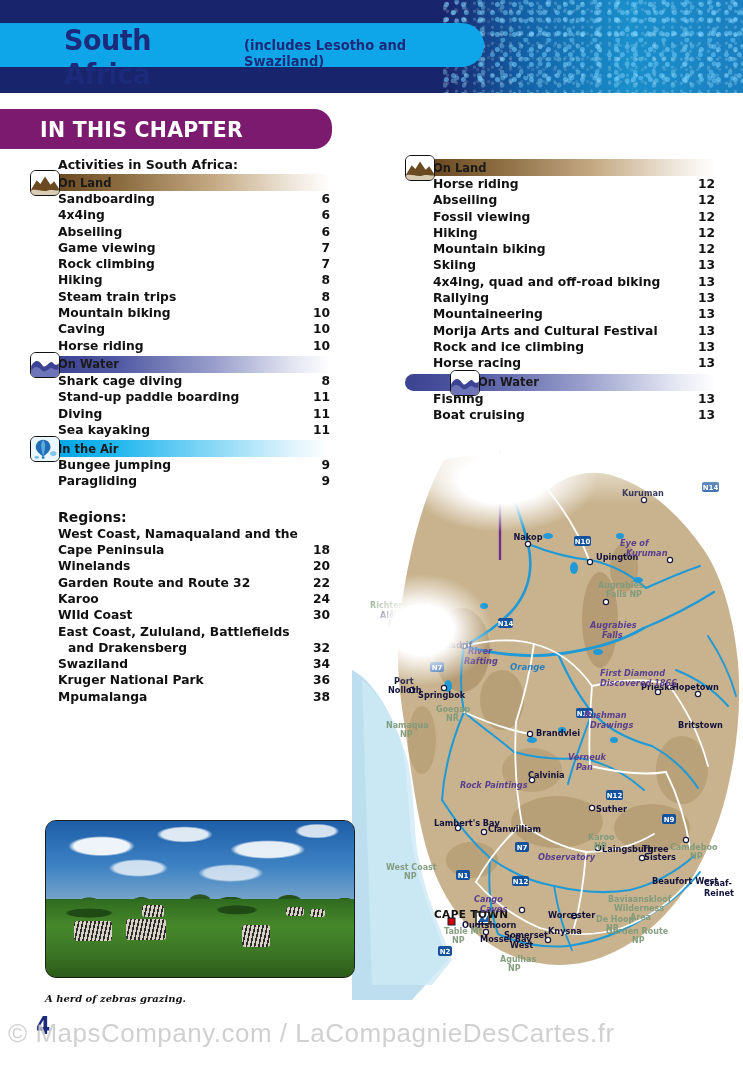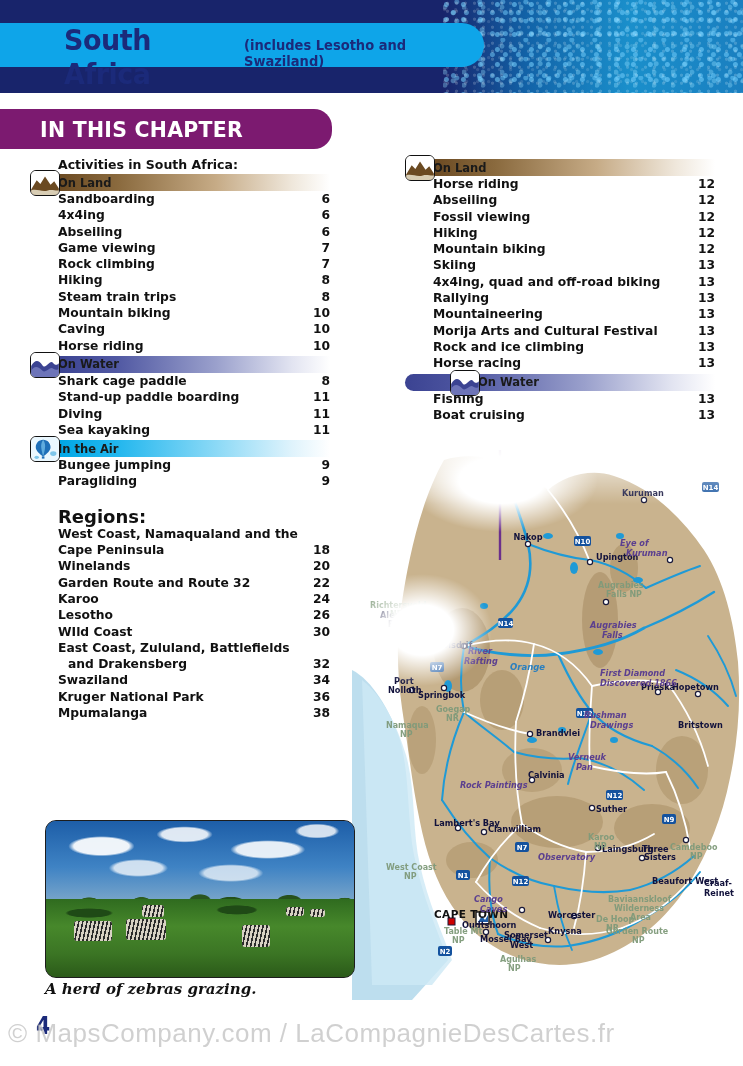--- a/index.html
+++ b/index.html
@@ -108,21 +108,21 @@
     font-weight: bold; font-size: 12.3px; color: #111;
     line-height: 16.3px;
   }
   .entry .name { flex: 1; }
   .entry .page { width: 26px; text-align: right; }
   .entry.indent .name { text-indent: 10px; }
   .entry.nopage .page { visibility: hidden; }
 
   .regions-head {
     font-family: "DejaVu Sans", sans-serif;
-    font-weight: bold; font-size: 18px; color: #111;
+    font-weight: bold; font-size: 14px; color: #111;
     margin-left: 28px; margin-top: 18px; line-height: 18px;
   }
 
   
   .photo-wrap { position: absolute; left: 45px; top: 820px; width: 310px; }
   .photo {
     width: 310px; height: 158px; border-radius: 11px;
     border: 1.5px solid #1d1d1d;
     overflow: hidden; position: relative;
     background: linear-gradient(#2f6fb5 0%, #4f8fc9 28%, #7fa8c2 42%, #2f5c1f 52%, #3f7a24 70%, #2e5c1a 100%);
@@ -159,23 +159,23 @@
       radial-gradient(ellipse 16px 8px at 79% 42%, #27511c 0 70%, transparent 80%),
       radial-gradient(ellipse 14px 7px at 89% 54%, #2a5520 0 70%, transparent 80%),
       radial-gradient(ellipse 12px 6px at 97% 46%, #2d5c20 0 70%, transparent 80%);
   }
   .zebra { position: absolute; background: #d8d2c4; border-radius: 3px; }
   .zebra:after {
     content:""; position:absolute; inset:0; border-radius:3px;
     background: repeating-linear-gradient(102deg, #2b2b2b 0 1.6px, rgba(0,0,0,0) 1.6px 4px);
   }
   .photo-caption {
-    margin-top: 2px;
+    margin-top: 15px;
     font-family: "DejaVu Serif", serif;
-    font-style: italic; font-weight: bold; font-size: 15px; color: #111;
+    font-style: italic; font-weight: bold; font-size: 10px; color: #111;
   }
 
   
   .page-number {
     position: absolute; left: 36px; top: 1012px;
     font-family: "DejaVu Sans", sans-serif;
     font-weight: bold; font-size: 24px; color: #1b2a7a;
     transform: scaleX(.85); transform-origin: left top;
   }
 
@@ -270,21 +270,21 @@
       <div class="section">
         <div class="section-icon"><svg viewBox="0 0 30 26" width="100%" height="100%">
             <rect x="0" y="0" width="30" height="26" fill="#ffffff"></rect>
             <path d="M0,14 C4,7 8,7 12,13 C16,19 20,6 24,11 C27,14.5 29,12 30,11 L30,26 L0,26 Z" fill="#3b4392"></path>
             <path d="M0,19 C4,13 8,15 12,19 C16,23 20,14 24,17 C27,19 29,18 30,17 L30,26 L0,26 Z" fill="#6d74b8"></path>
           </svg></div>
         <div class="section-bar water">
           <span class="section-label">On Water</span>
         </div>
         <div class="entry">
-          <span class="name">Shark cage paddle</span>
+          <span class="name">Shark cage diving</span>
           <span class="page">8</span>
         </div>
         <div class="entry">
           <span class="name">Stand-up paddle boarding</span>
           <span class="page">11</span>
         </div>
         <div class="entry">
           <span class="name">Diving</span>
           <span class="page">11</span>
         </div>
@@ -329,24 +329,20 @@
         <span class="name">Winelands</span>
         <span class="page">20</span>
       </div>
       <div class="entry">
         <span class="name">Garden Route and Route 32</span>
         <span class="page">22</span>
       </div>
       <div class="entry">
         <span class="name">Karoo</span>
         <span class="page">24</span>
-      </div>
-      <div class="entry">
-        <span class="name">Lesotho</span>
-        <span class="page">26</span>
       </div>
       <div class="entry">
         <span class="name">WIld Coast</span>
         <span class="page">30</span>
       </div>
       <div class="entry nopage">
         <span class="name">East Coast, Zululand, Battlefields</span>
         <span class="page"></span>
       </div>
       <div class="entry indent">

